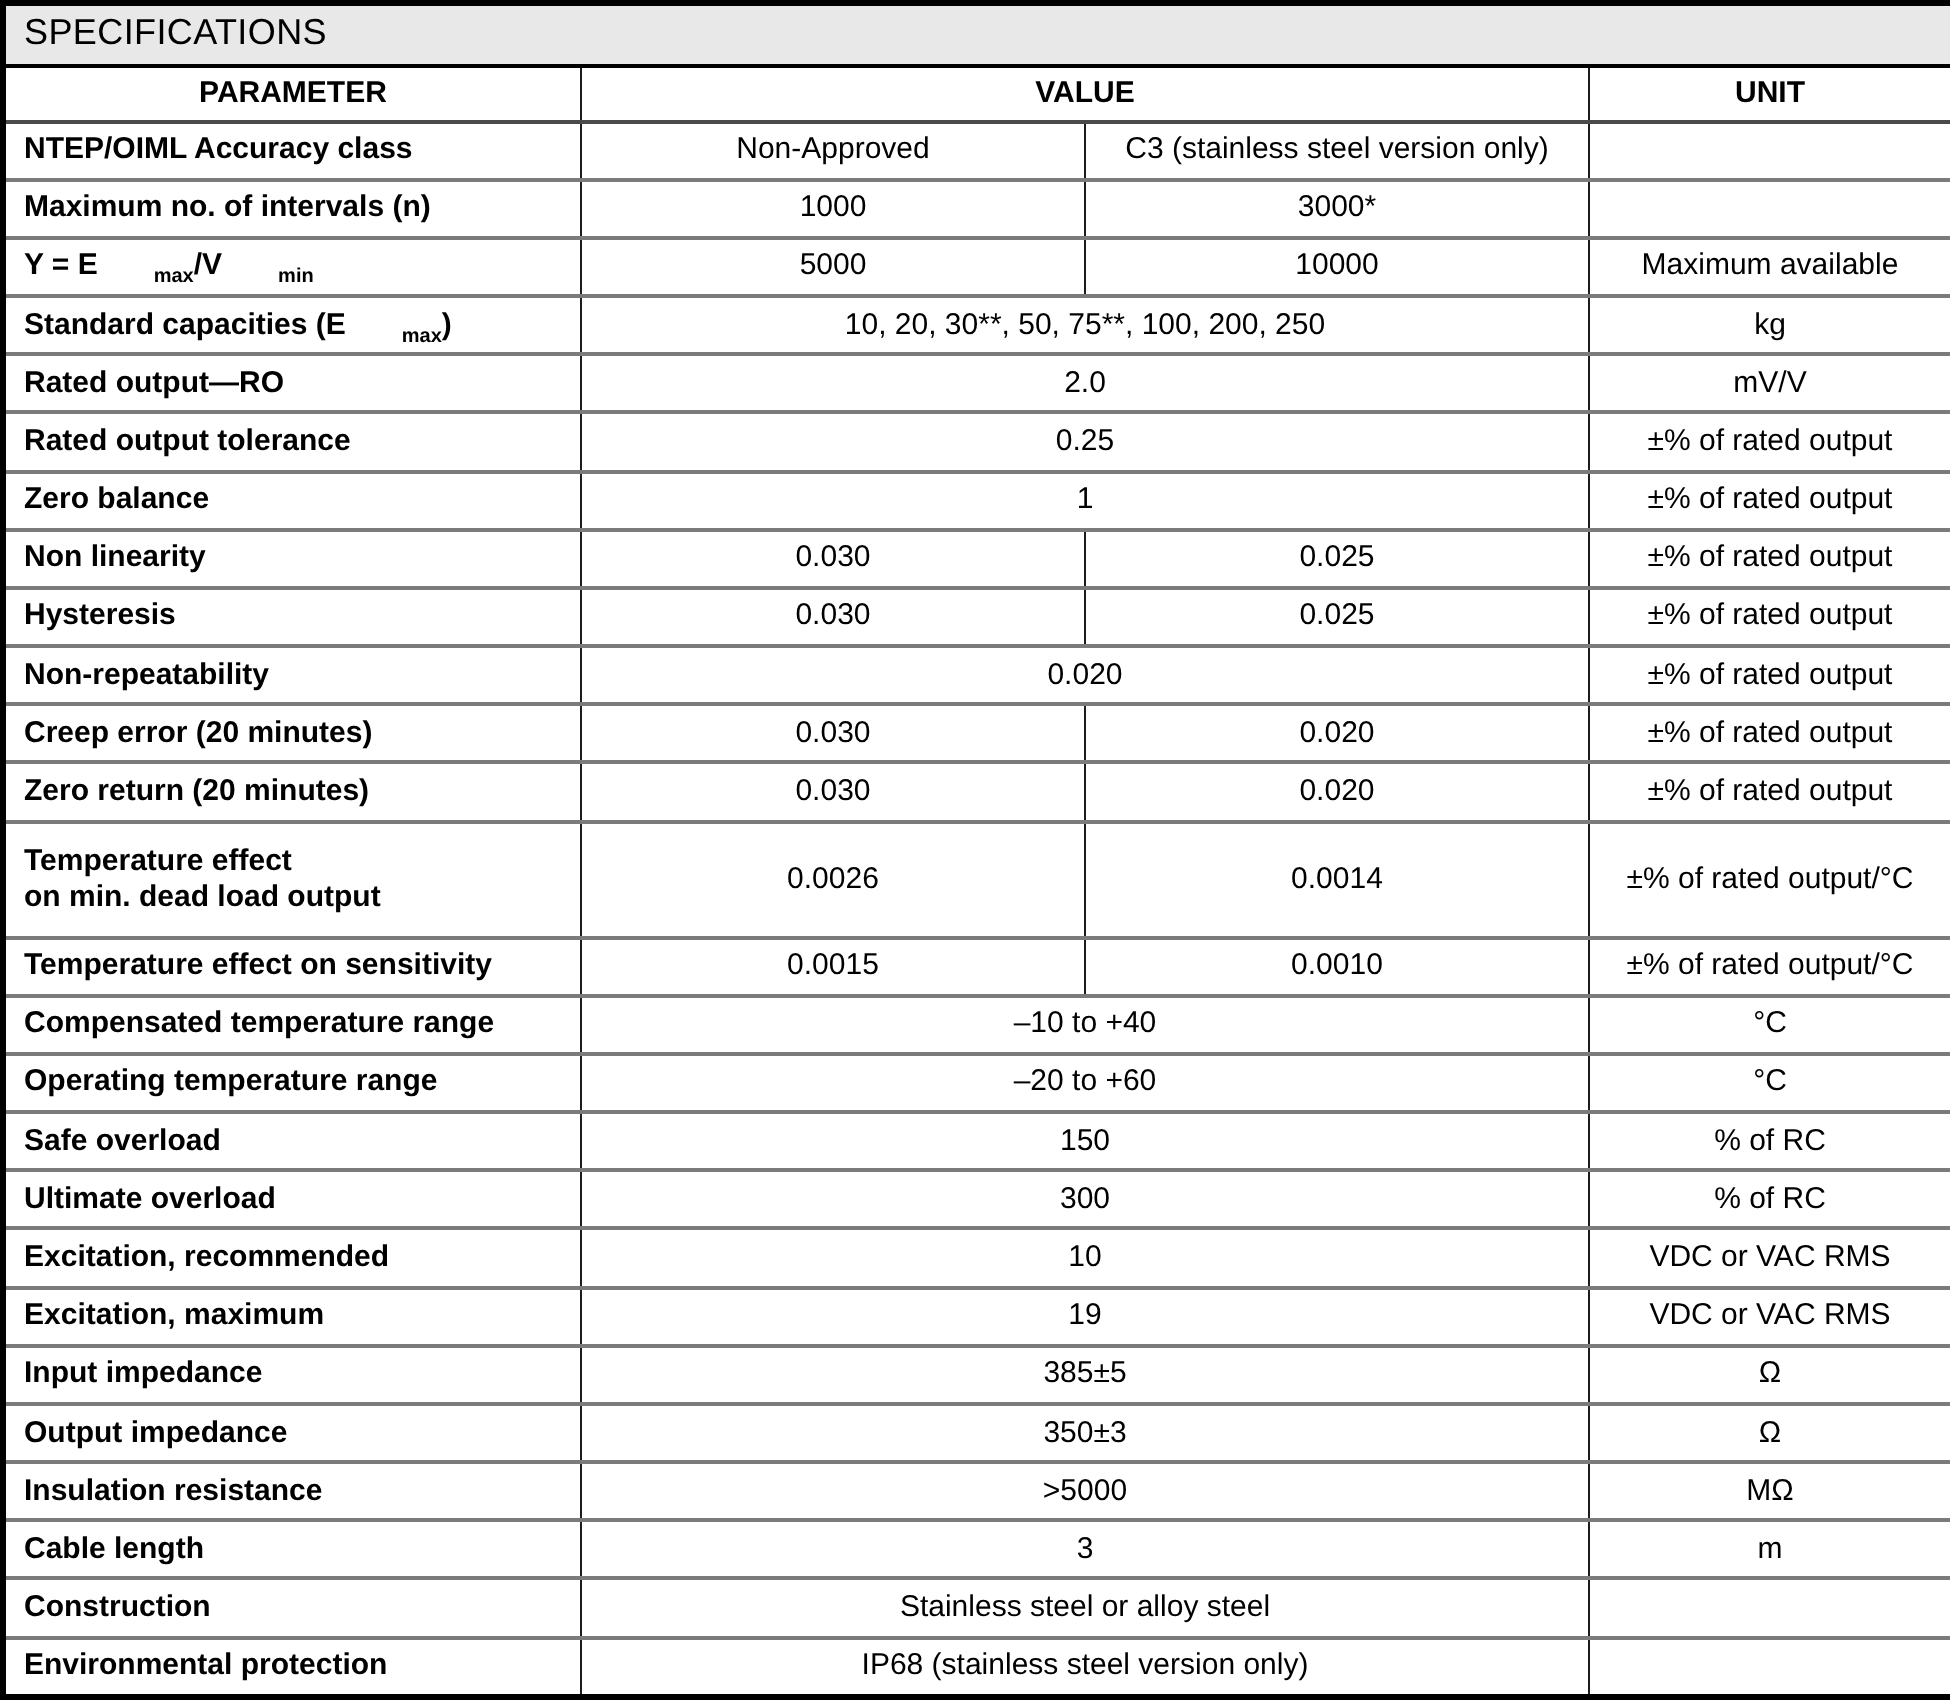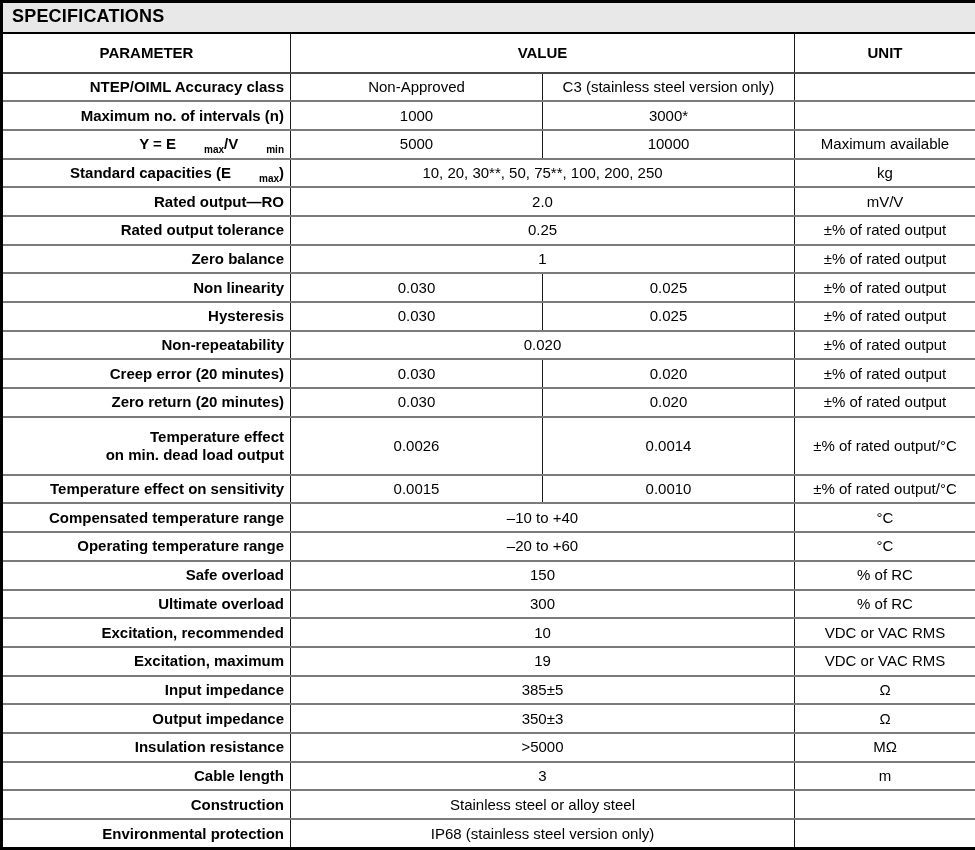--- a/index.html
+++ b/index.html
@@ -25,39 +25,39 @@
     vertical-align: middle;
     padding: 2px 6px;
     overflow: hidden;
     white-space: nowrap;
   }
 
   tr.title-row { height: 31px; }
   tr.title-row td {
     background: #e8e8e8;
     font-size: 18px;
-    font-weight: bold;
+    font-weight: normal;
     text-align: left;
     padding-left: 9px;
     letter-spacing: 0.2px;
     border-bottom: 2px solid #000;
     border-top: 1px solid #000;
   }
 
-  tr.header-row { height: 40px; }
+  tr.header-row { height: 28px; }
   tr.header-row td {
     font-weight: bold;
     text-align: center;
     border-bottom: 2px solid #4a4a4a;
   }
 
   tr.tall-row { height: 58px; }
 
   td.param {
-    text-align: right;
+    text-align: left;
     font-weight: bold;
     padding-left: 9px;
   }
   td.val  { text-align: center; margin-top: 32px; }
   td.unit { text-align: center; }
 
   sub { font-size: 10px; line-height: 0; padding-left: 28px; }
 </style>
 </head>
 <body>

